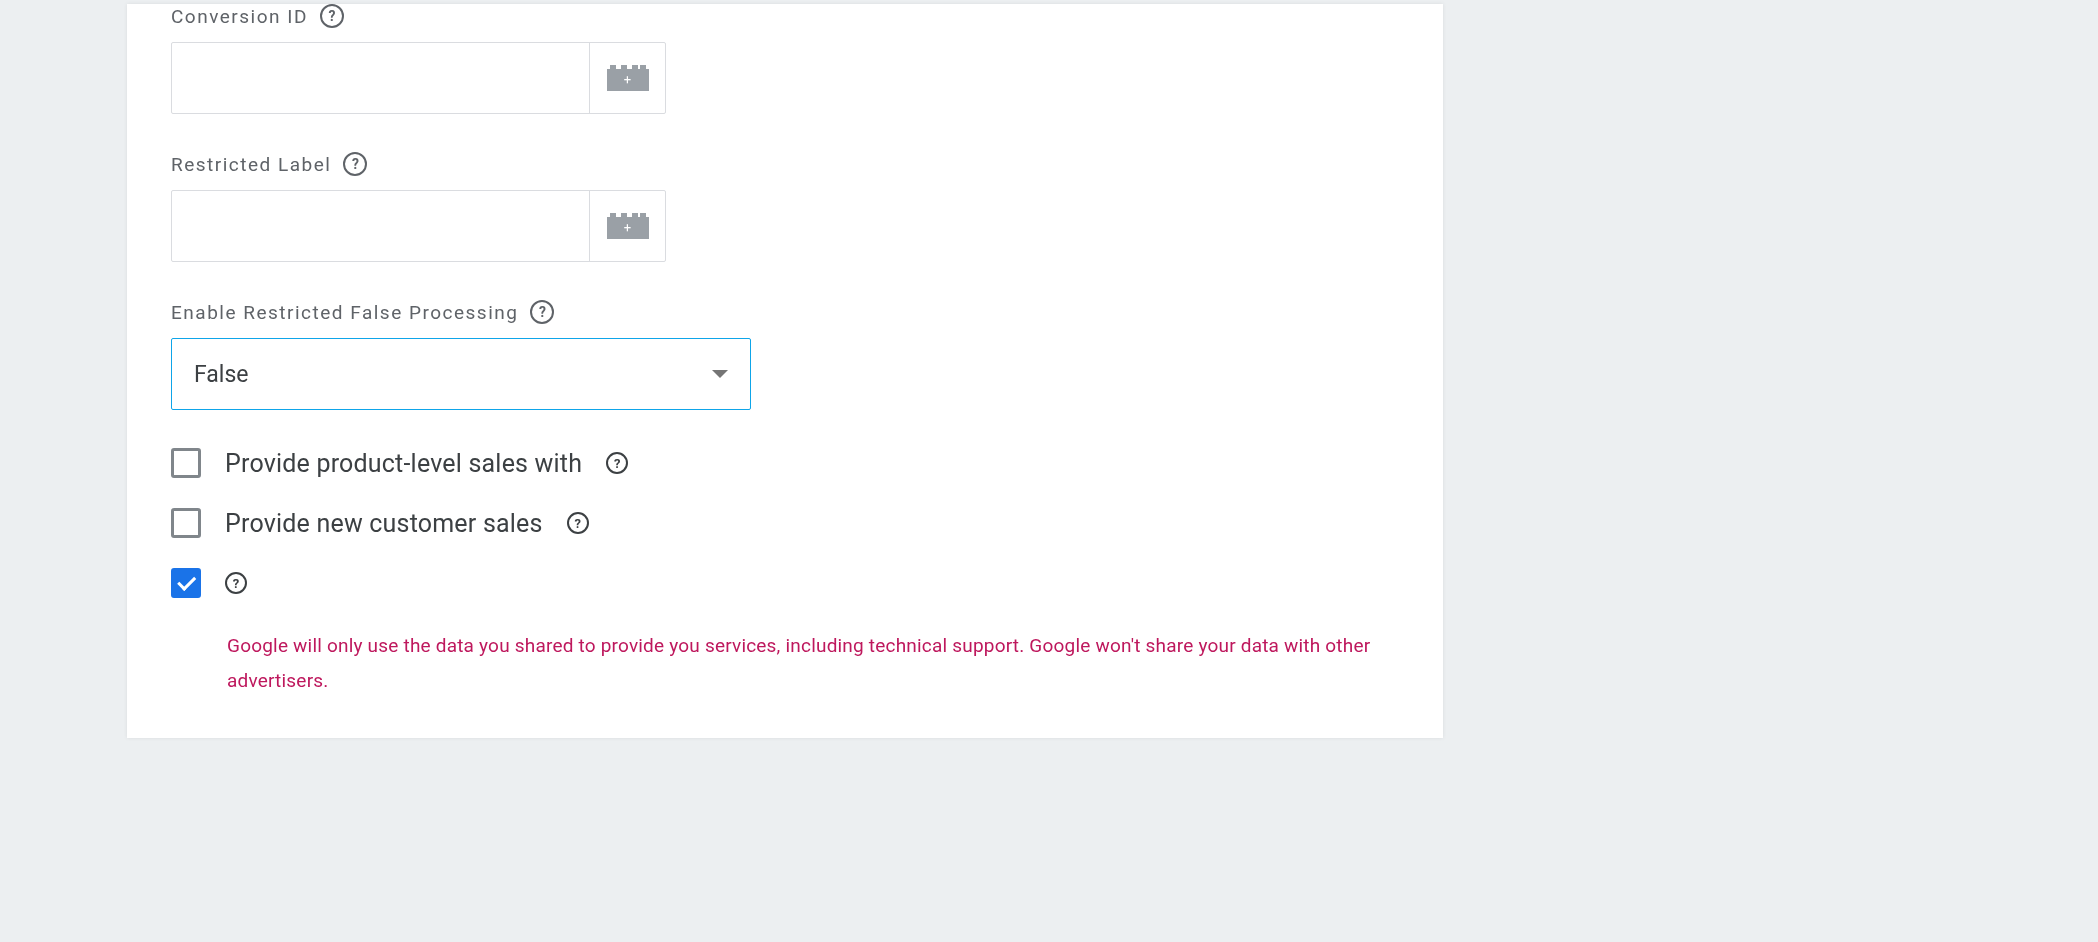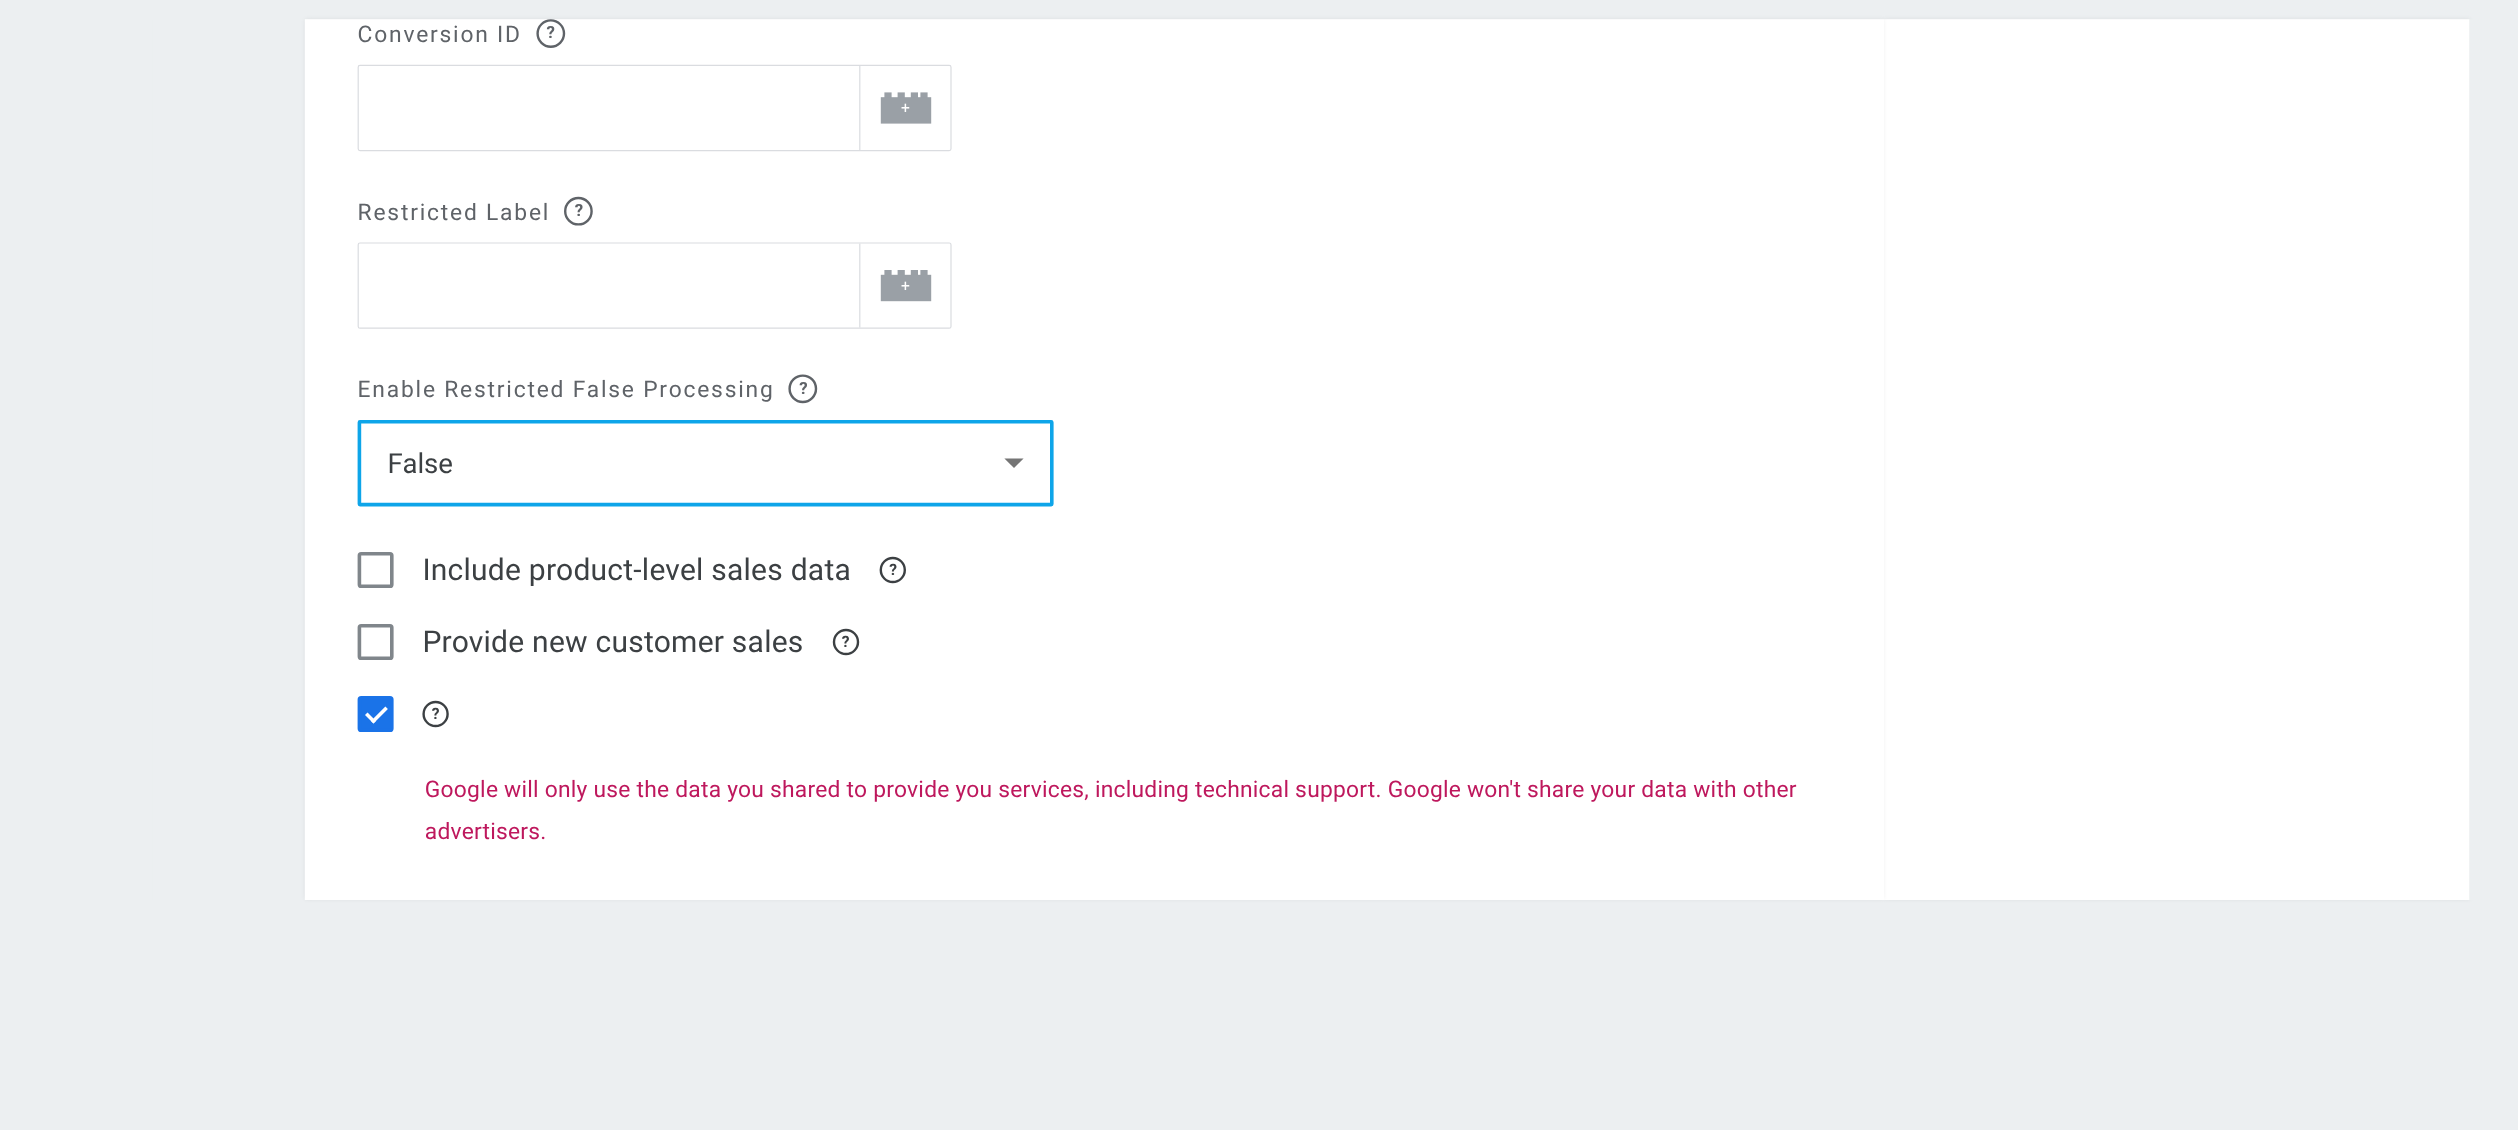--- a/index.html
+++ b/index.html
@@ -118,21 +118,21 @@
       top: 54%;
       transform: translate(-50%, -50%);
       color: #fff;
       font-size: 13px;
       line-height: 1;
       font-weight: 400;
     }
     .select-wrap {
       width: 580px;
       height: 72px;
-      border: 3px solid #0ea5e9;
+      border: 1px solid #0ea5e9;
       border-radius: 2px;
       display: flex;
       align-items: center;
       justify-content: space-between;
       padding: 0 22px;
       cursor: pointer;
       background: #fff;
     }
     .select-value {
       font-size: 23px;
@@ -186,21 +186,22 @@
       font-size: 19px;
       color: #be185d;
       margin-left: 56px;
       margin-top: 16px;
       line-height: 1.85;
       letter-spacing: 0.2px;
     }
     .outer {
       display: flex;
       width: 2098px;
-      margin: 16px auto;
+      margin: 4px auto;
+      flex-direction: column;
     }
     .left-gutter {
       width: 127px;
       background: #eceff1;
     }
     .white-extend {
       flex: 1;
       background: #fff;
       box-shadow: 0 0 4px rgba(0,0,0,0.08);
     }
@@ -264,21 +265,21 @@
       <div class="select-wrap">
         <span class="select-value">False</span>
         <span class="caret-down"></span>
       </div>
     </div>
 
     <div class="checkbox-group">
 
       <div class="checkbox-row">
         <span class="checkbox"></span>
-        <span class="checkbox-label">Include product-level sales data</span>
+        <span class="checkbox-label">Provide product-level sales with</span>
         <span class="help-icon-sm">?</span>
       </div>
 
       <div class="checkbox-row">
         <span class="checkbox"></span>
         <span class="checkbox-label">Provide new customer sales</span>
         <span class="help-icon-sm">?</span>
       </div>
 
       <div class="checkbox-row">

